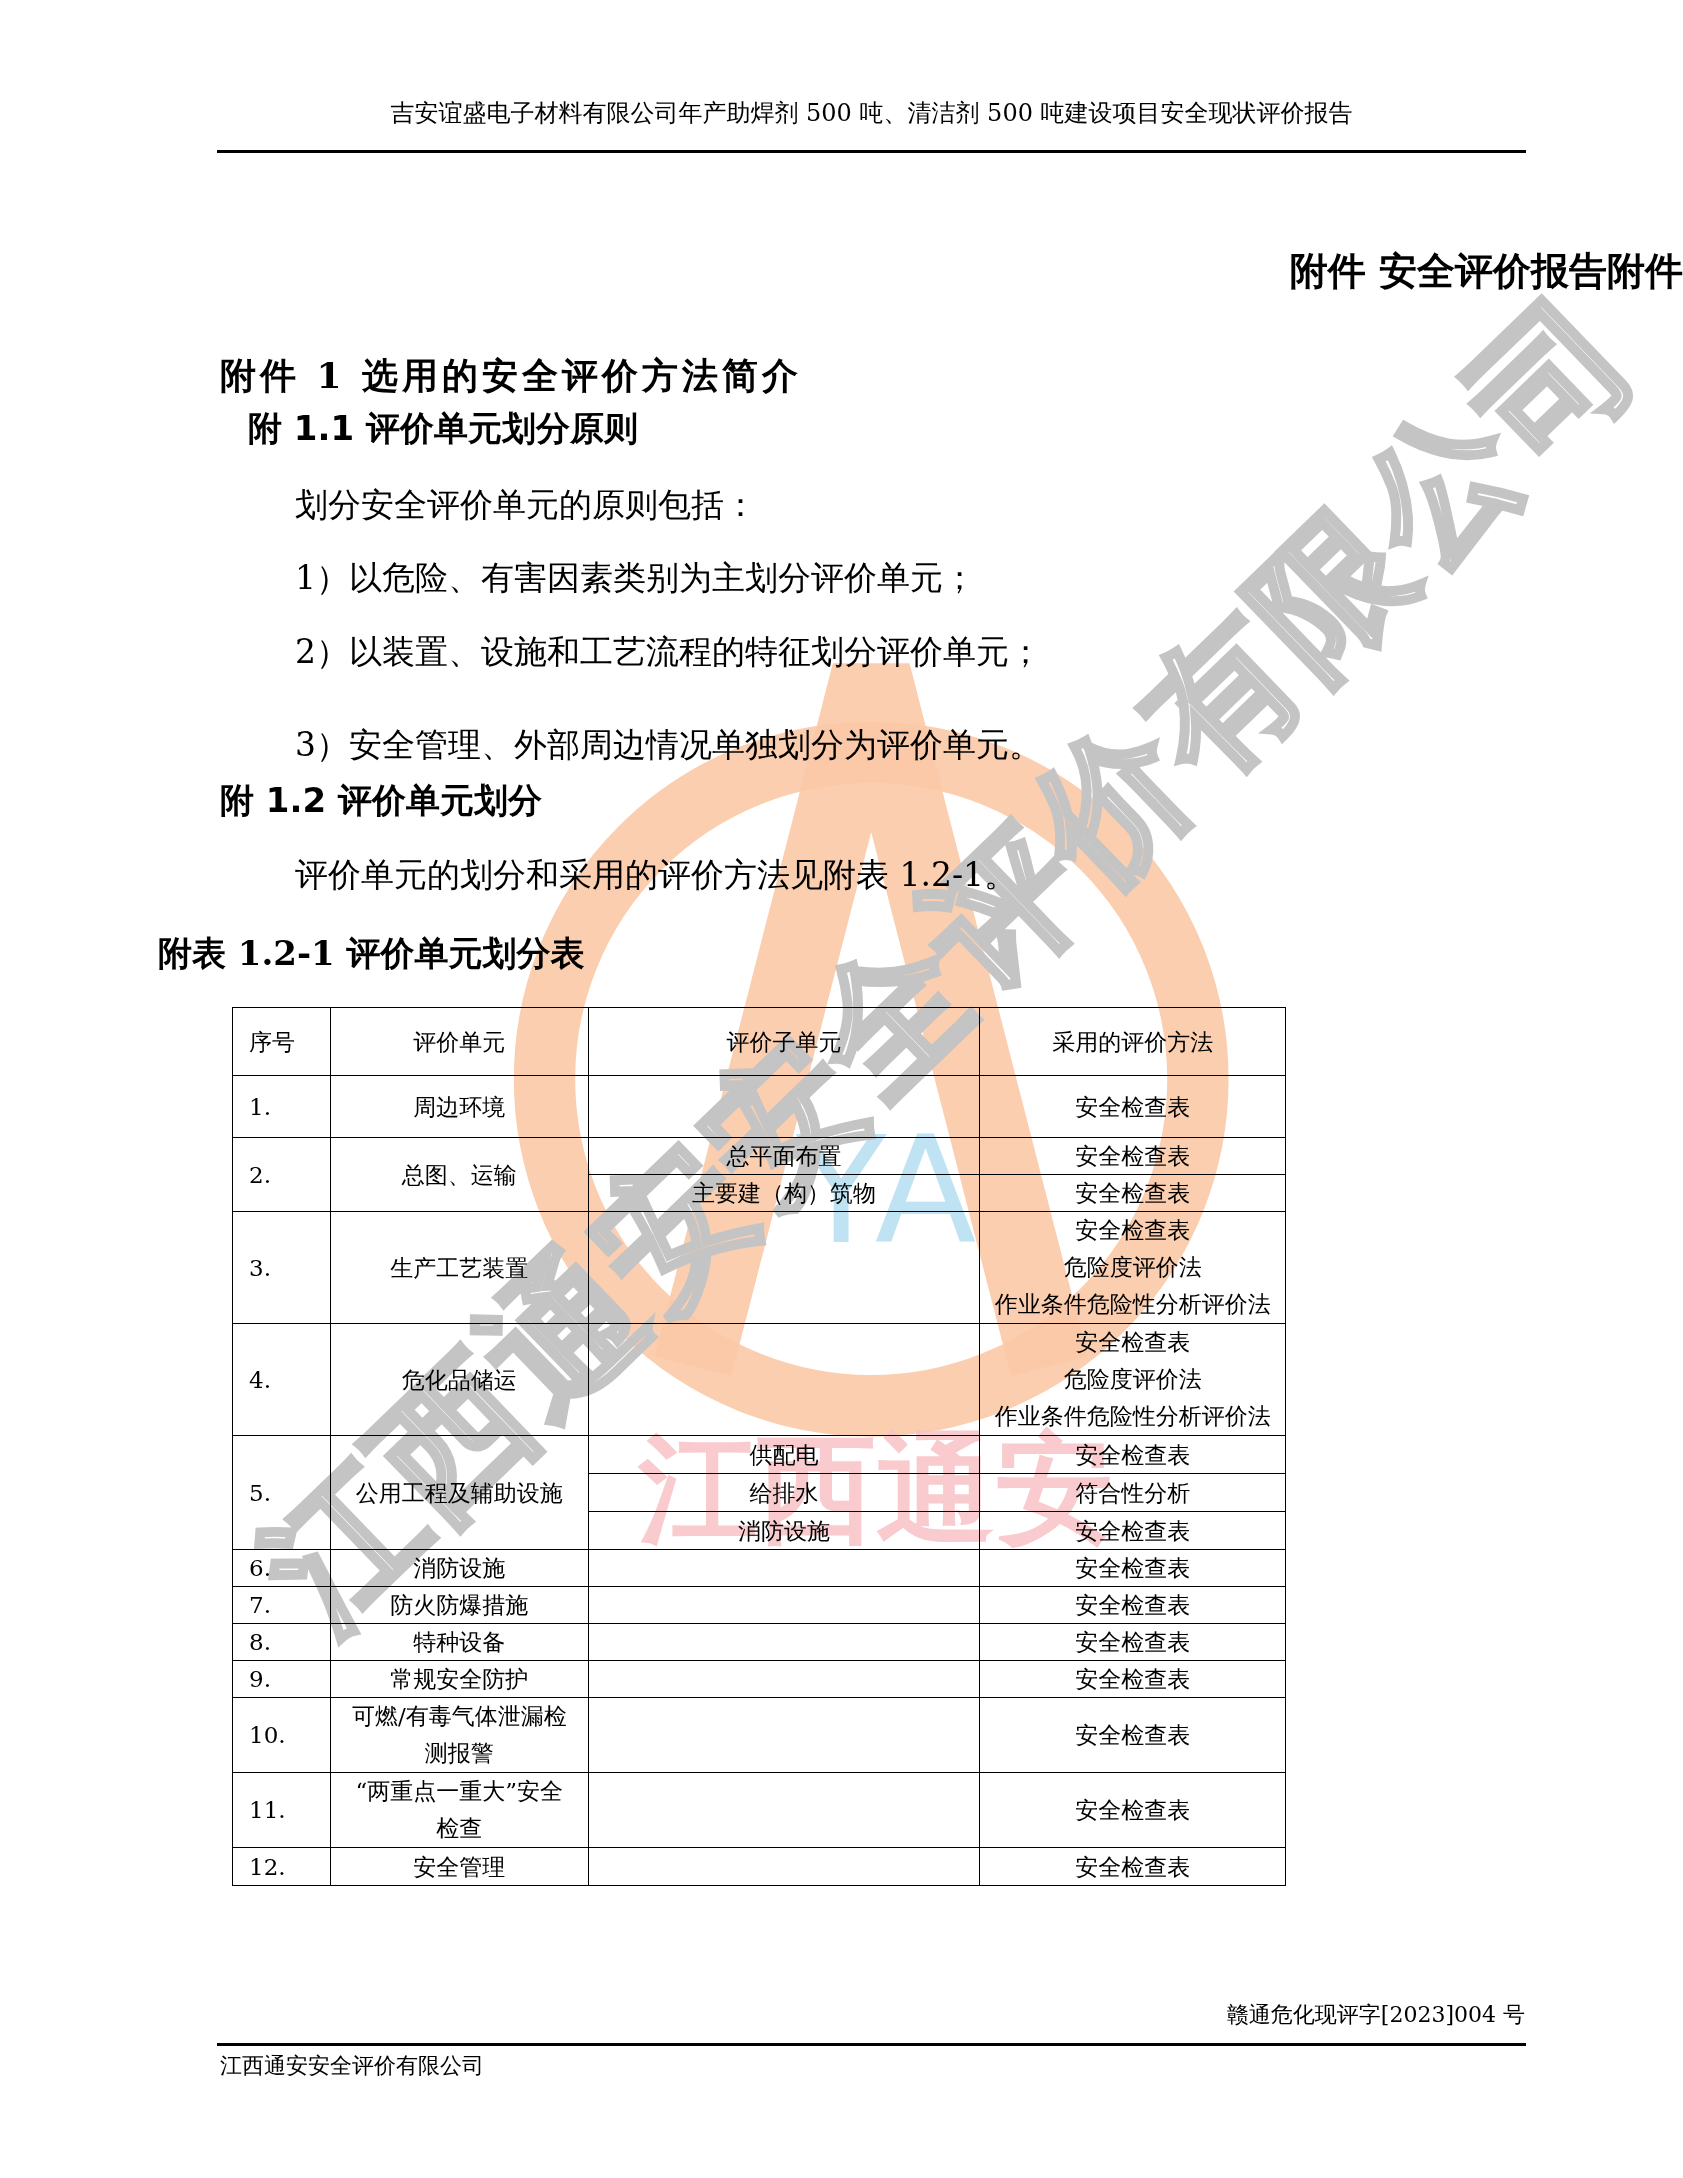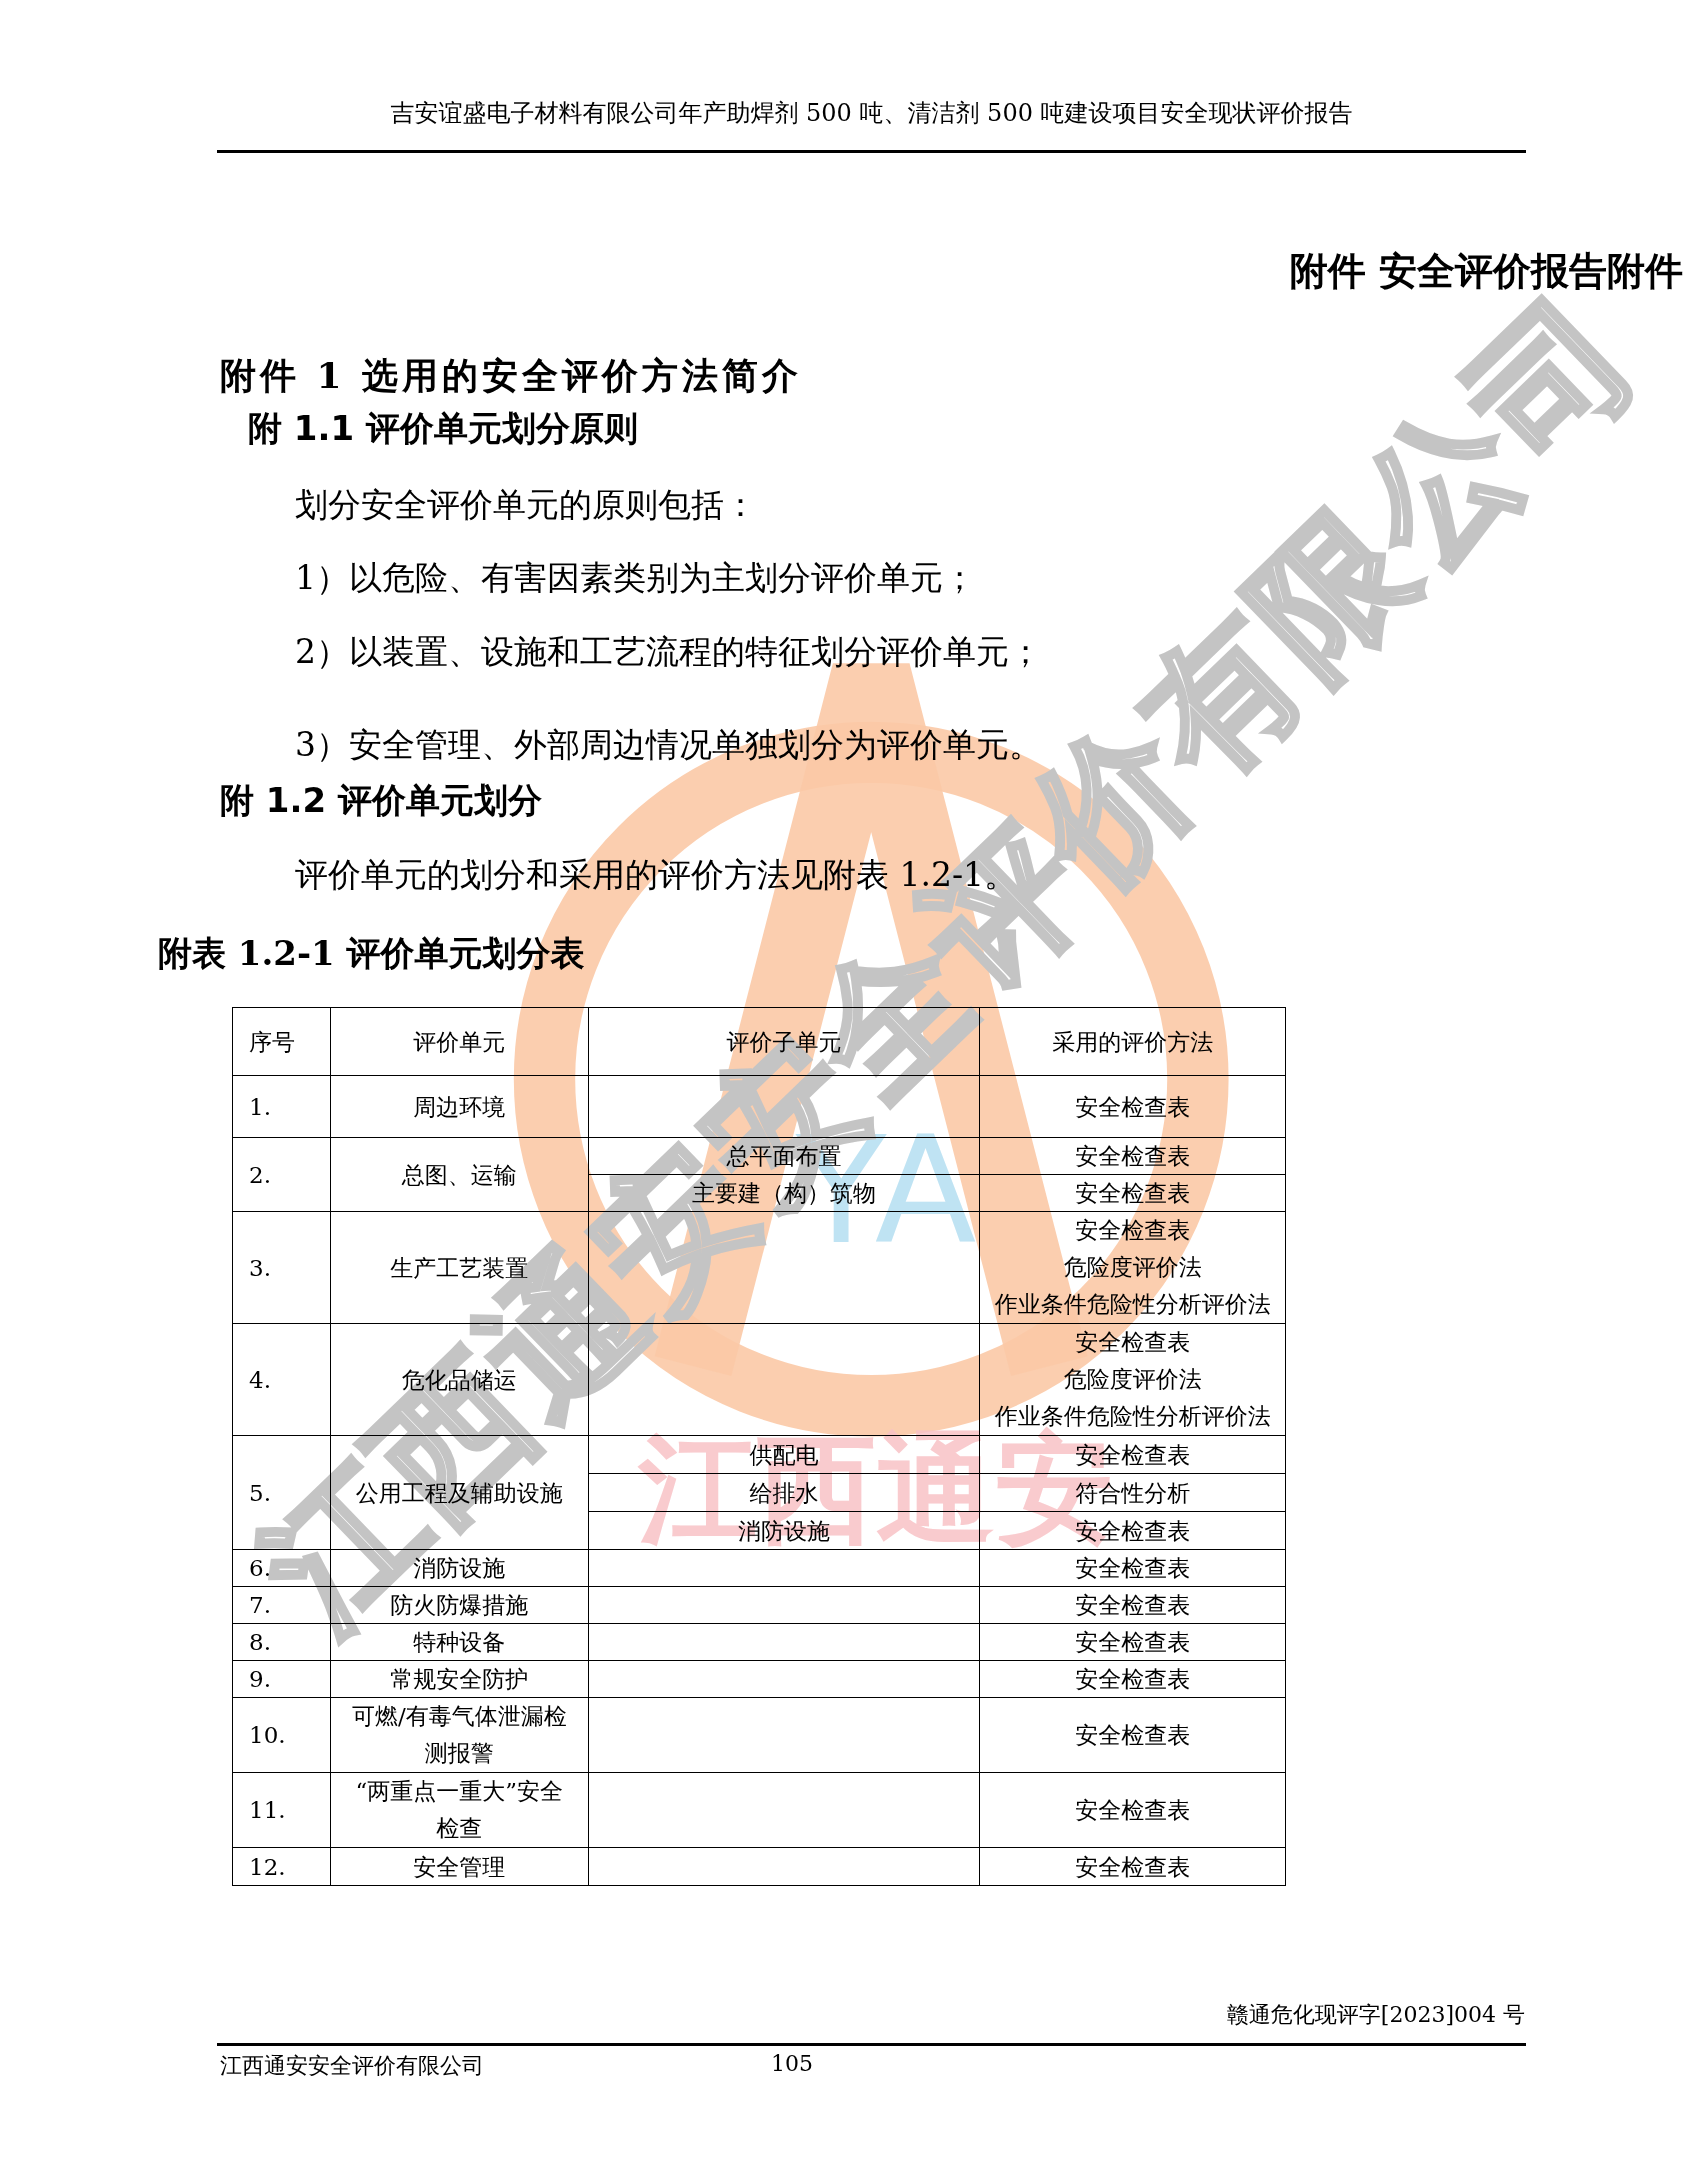--- a/index.html
+++ b/index.html
@@ -189,17 +189,16 @@
           <td class="c-no">12.</td>
           <td class="c-unit">安全管理</td>
           <td class="c-sub"></td>
           <td class="c-method">安全检查表</td>
         </tr>
       </tbody>
     </table>
 
     <div class="footer-rule"></div>
     <div class="footer-left">江西通安安全评价有限公司</div>
-    <div class="footer-center">105</div>
     <div class="footer-right">赣通危化现评字[2023]004 号</div>
   </div>
 </div>
 
 
 </body></html>

